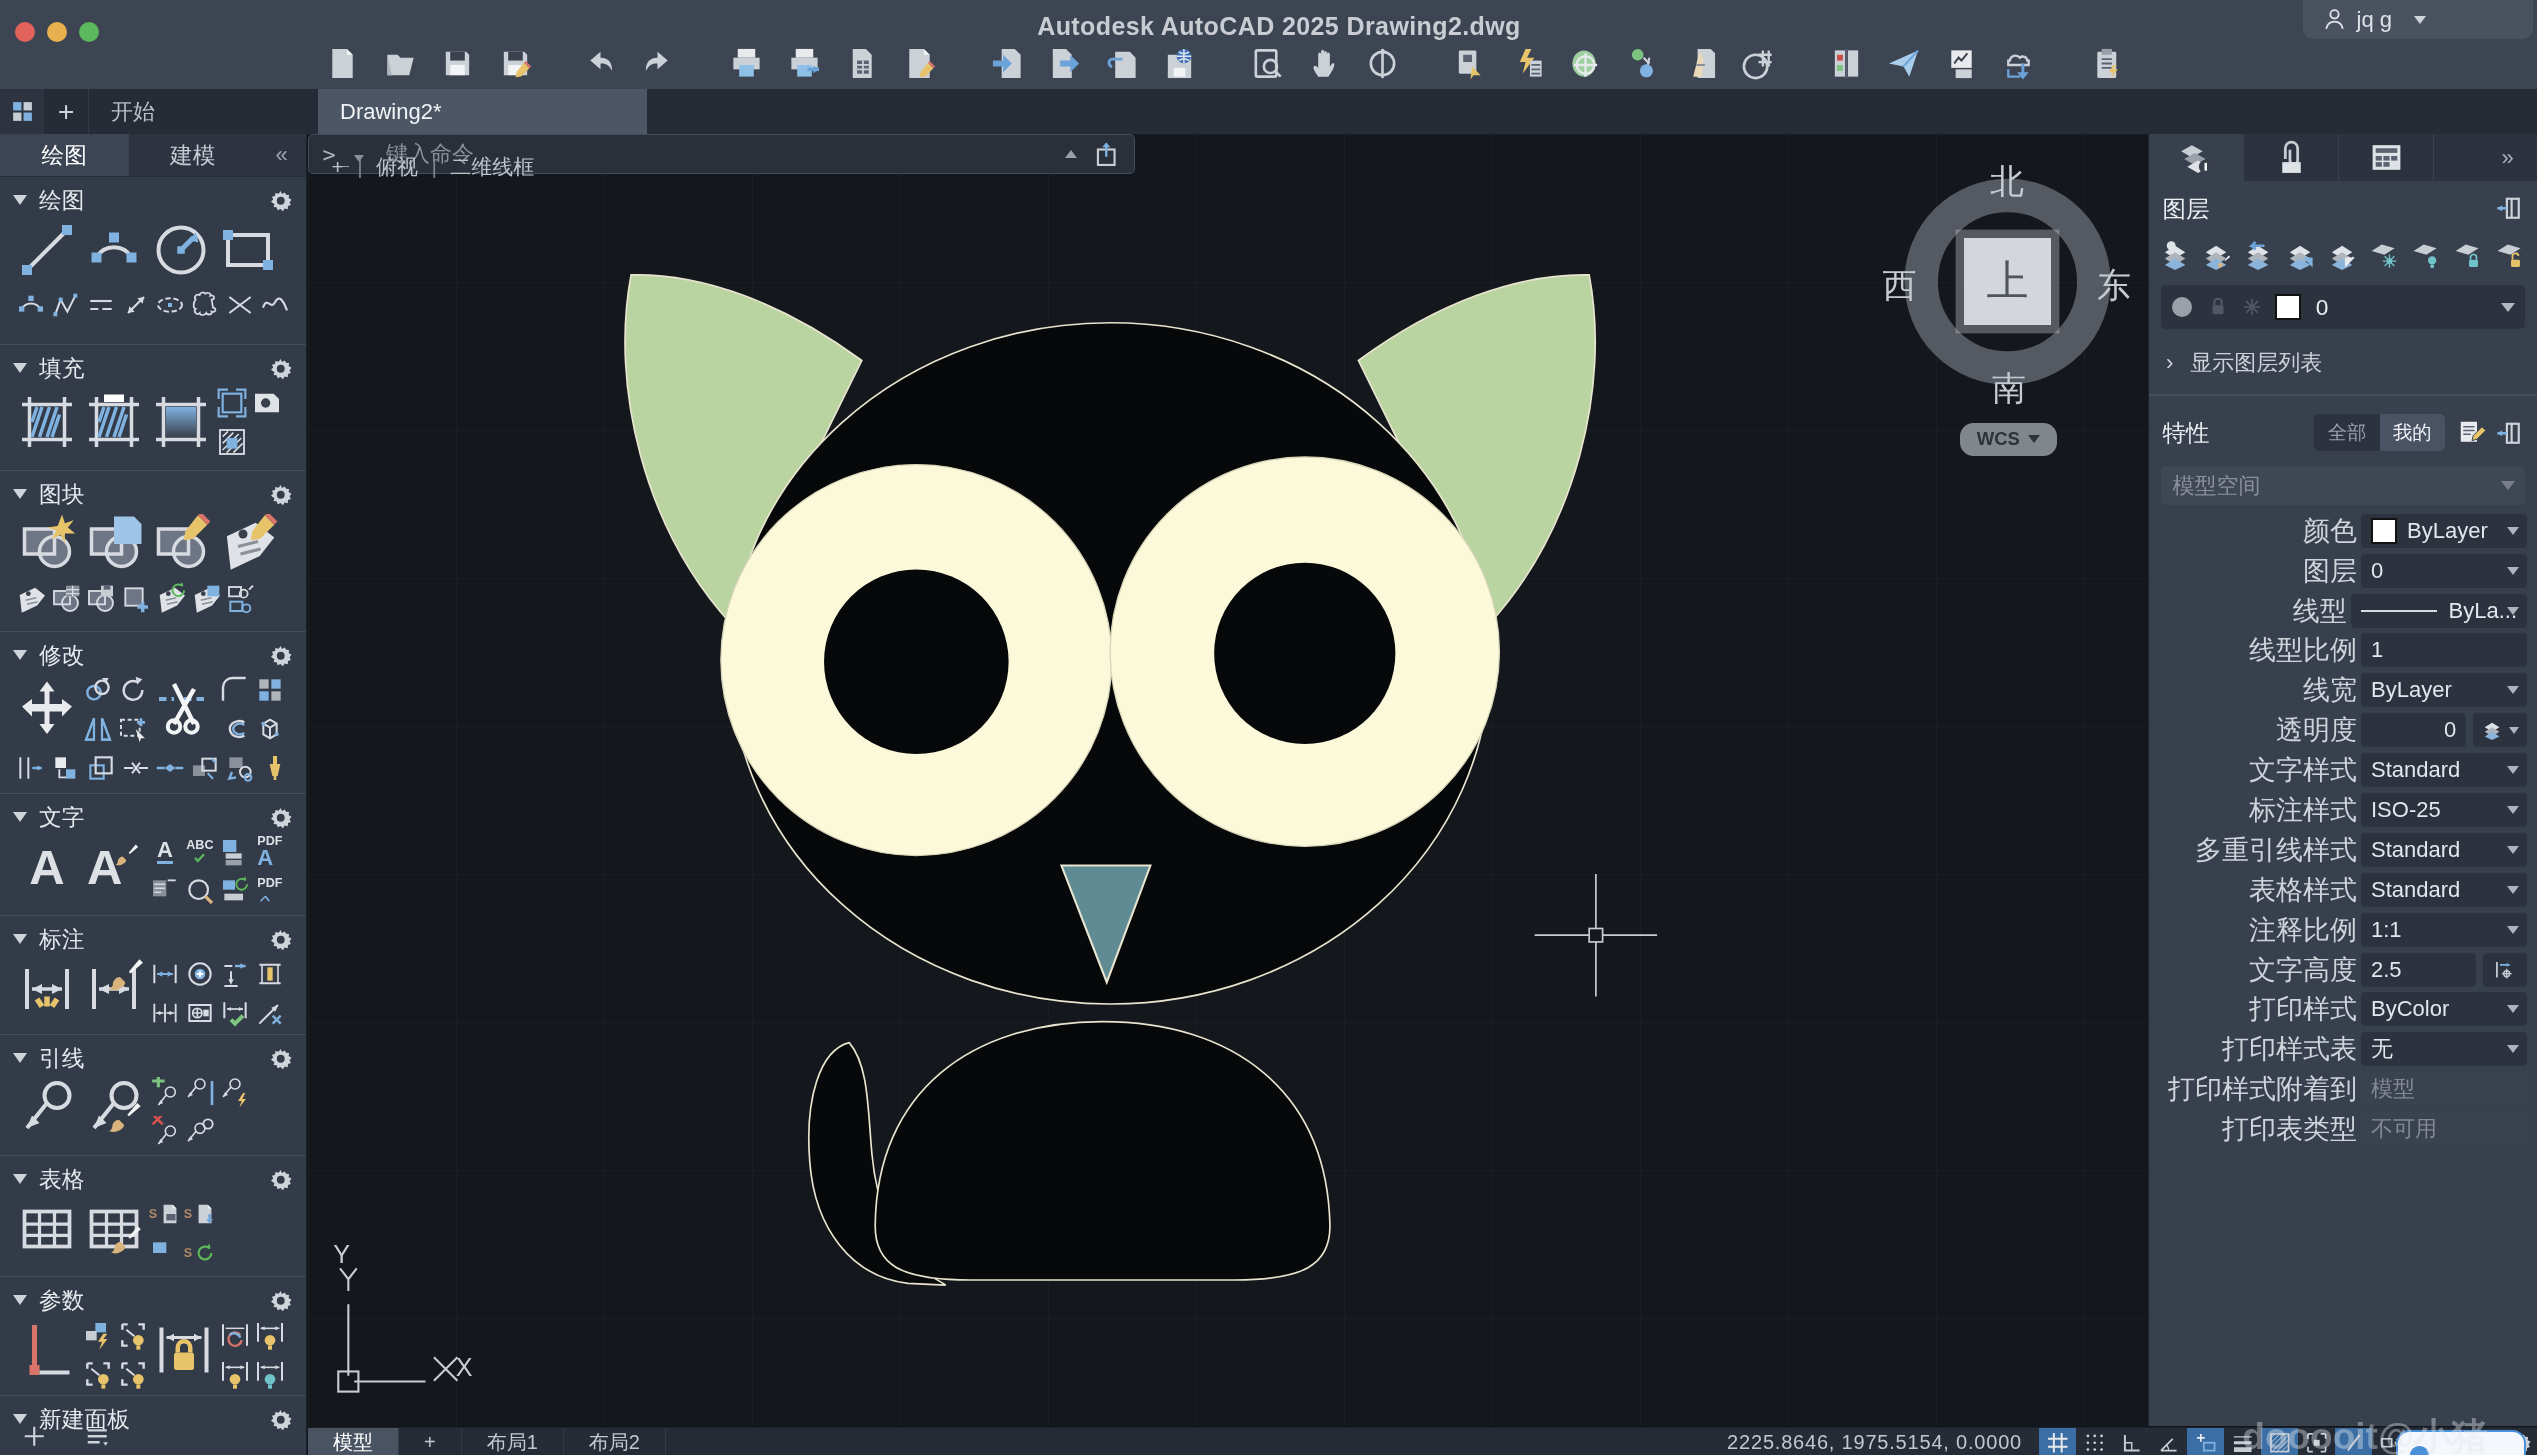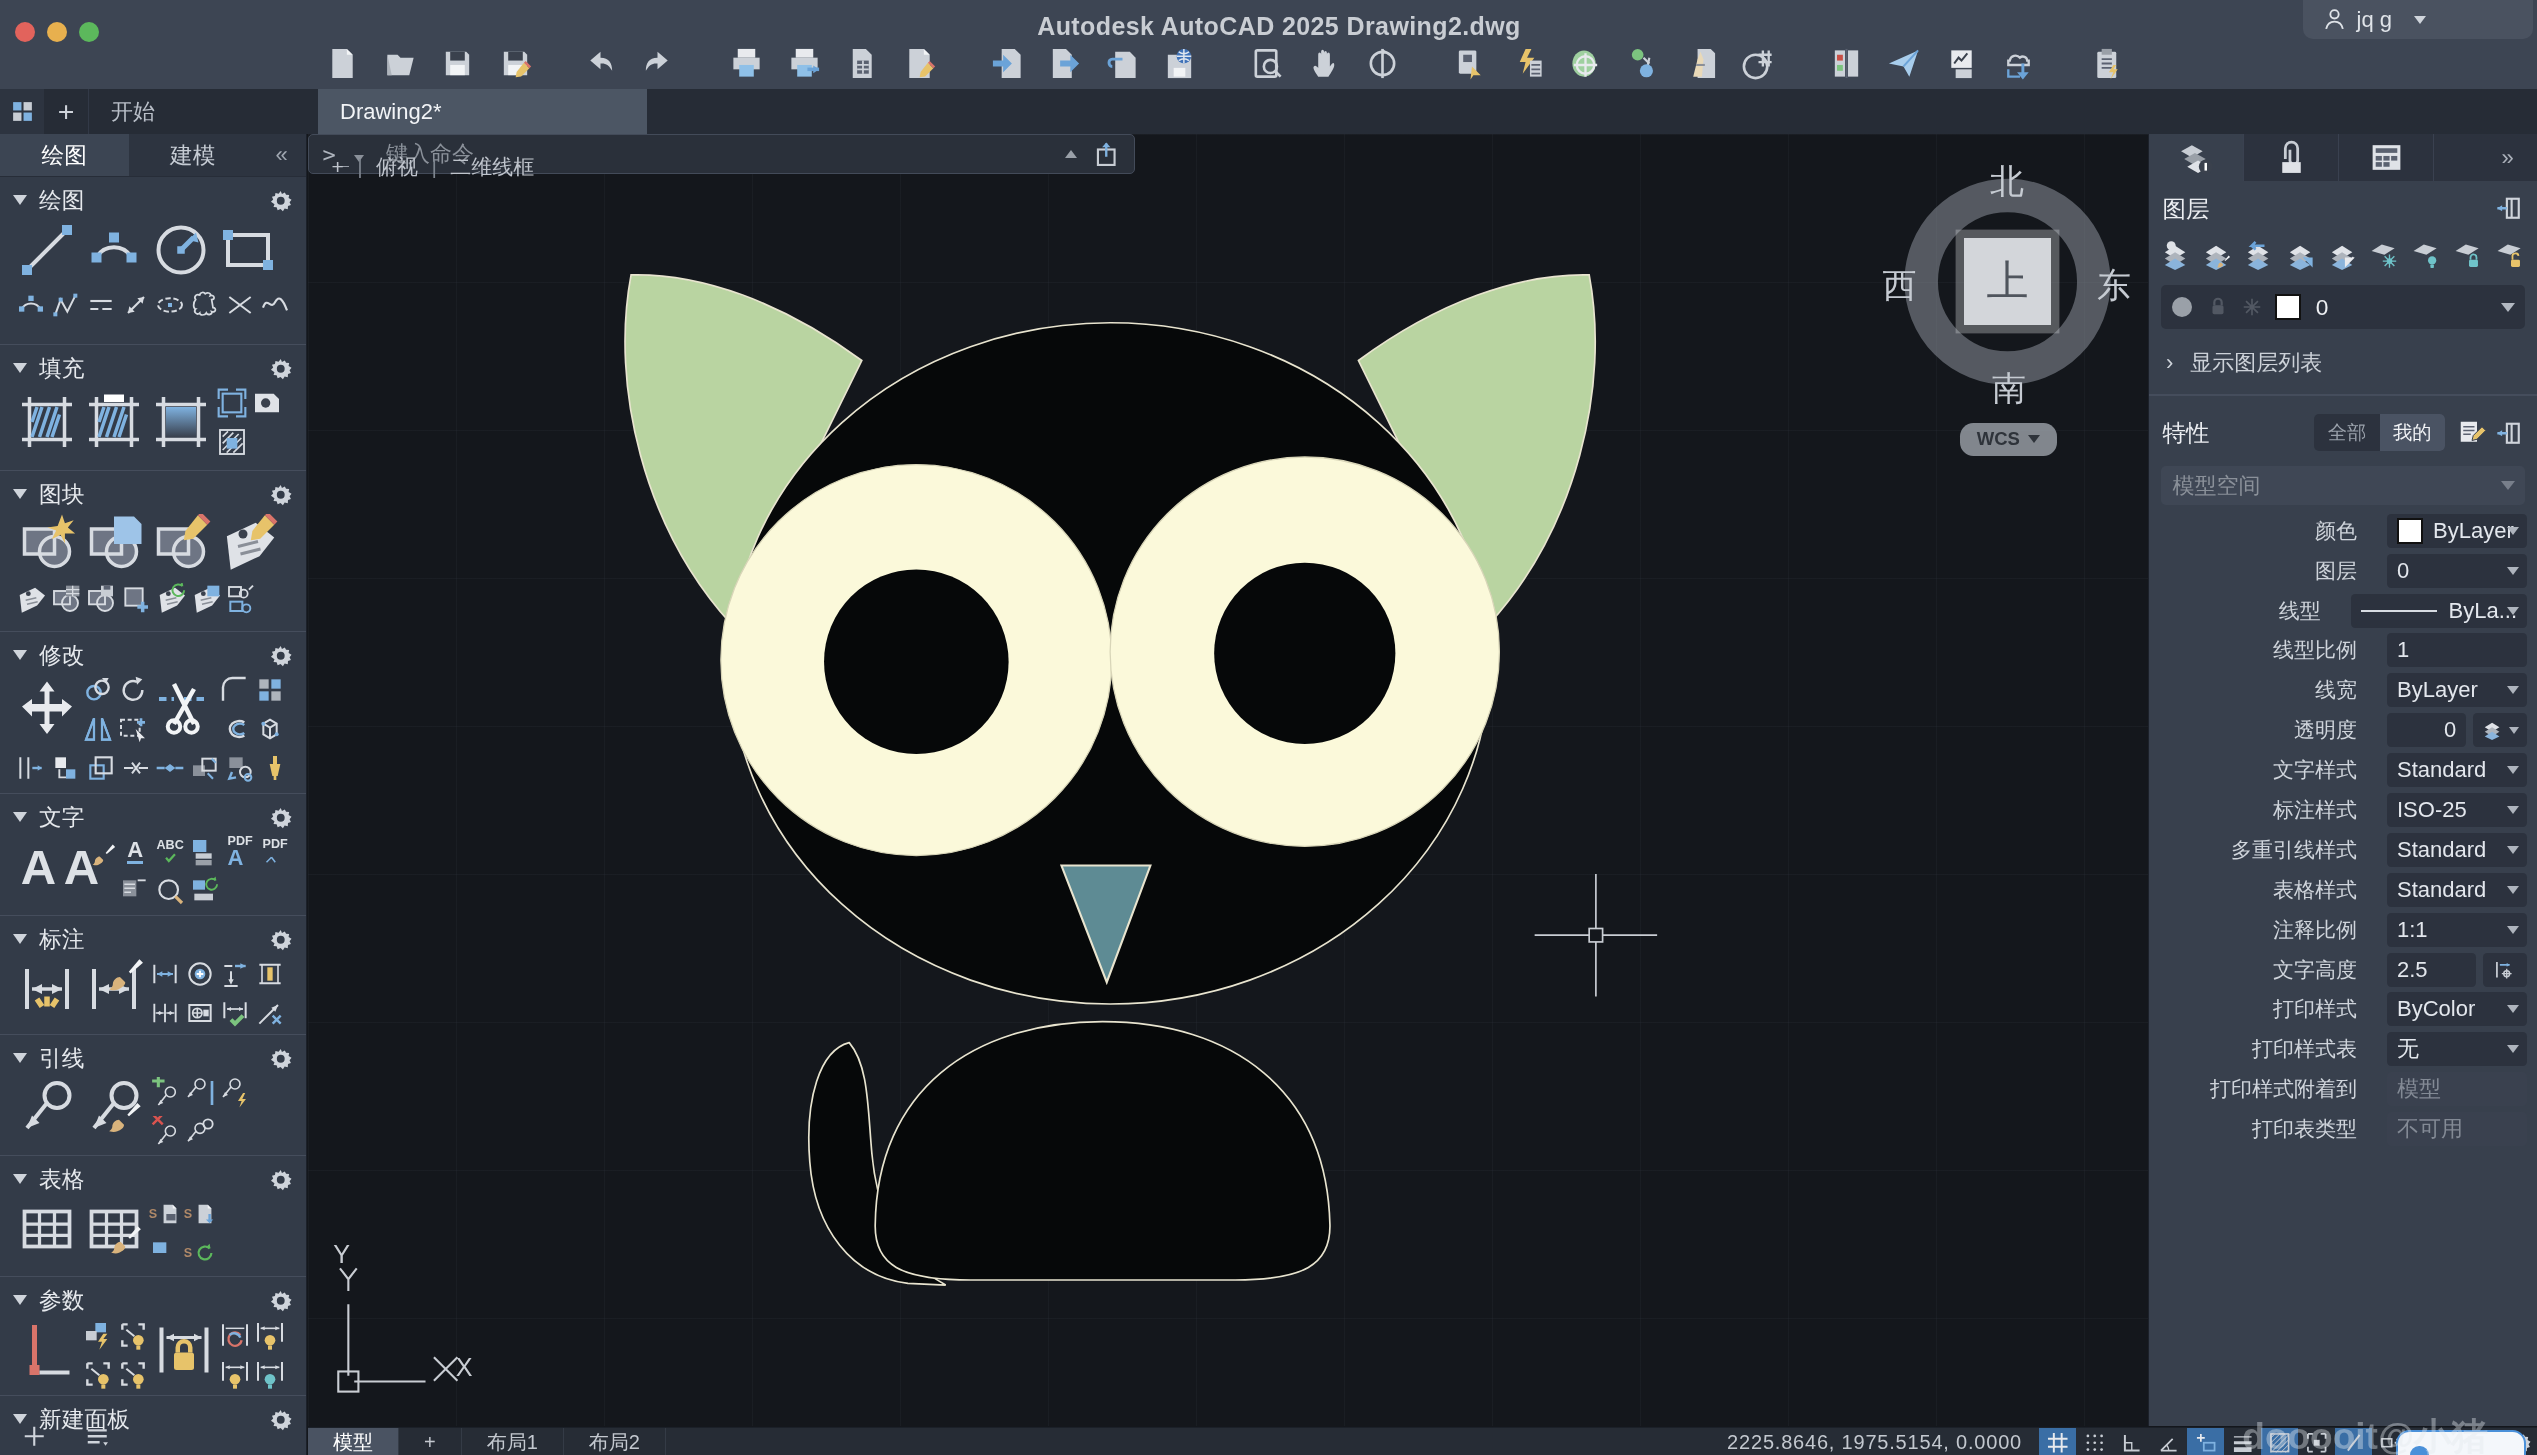--- a/index.html
+++ b/index.html
@@ -76,21 +76,21 @@
   .combo{margin:8.4px 11.7px;height:44px;background:#2c323e;border-radius:5px;display:flex;align-items:center;padding:0 11.7px;position:relative;}
   .combo .arr{position:absolute;right:10px;width:0;height:0;border-left:7.6px solid transparent;border-right:7.6px solid transparent;border-top:9.2px solid #b2b8c1;}
   .combo.lighter{background:#3f4755;}
   #showlist{display:flex;align-items:center;gap:17px;padding:10px 17px;font-size:22px;color:#ccd1d8;}
   .chev{color:#cfd4db;font-size:22px;}
   #rpdivider{height:1.7px;background:#454d5c;margin:6.7px 0;}
   .pillgrp{margin-left:auto;display:flex;background:#2c323e;border-radius:5px;overflow:hidden;font-size:19.3px;}
   .pillgrp span{padding:5px 13.4px;color:#9aa1ab;}
   .pillgrp span.on{background:#4a5363;color:#f0f2f5;}
   .prow{display:flex;align-items:center;height:34px;margin:5.9px 10px;}
-  .plabel{width:198px;text-align:right;padding-right:30px;font-size:21px;color:#cfd4db;white-space:nowrap;}
+  .plabel{width:198px;text-align:right;padding-right:4px;font-size:27px;color:#cfd4db;white-space:nowrap;}
   .pval{flex:1;height:34px;background:#2c323e;border-radius:4.2px;display:flex;align-items:center;padding:0 10px;font-size:22px;color:#e3e7ed;position:relative;}
   .pval .arr{position:absolute;right:8.4px;width:0;height:0;border-left:6.7px solid transparent;border-right:6.7px solid transparent;border-top:8.4px solid #aeb4bd;}
   .prow.gray .pval{background:#3a414f;color:#838a95;}
   .swatch{width:22px;height:22px;background:#fff;border:2.5px solid #111;margin-right:10px;}
   .ltline{width:76px;height:0;border-top:2.5px solid #d7dbe1;margin-right:11.7px;}
   .sidebox{width:54px;height:34px;background:#2c323e;border-radius:4.2px;margin-left:6.7px;display:flex;align-items:center;justify-content:center;position:relative;}
   
   #statusbar{left:308px;top:1427px;width:2230px;height:28.5px;background:#262c35;border-top:0.8px solid #1b2028;display:flex;align-items:stretch;font-size:20px;}
   .stab{display:flex;align-items:center;padding:0 25px;color:#c3c8cf;border-right:0.8px solid #343b46;}
   .stab.active{background:#4a5362;color:#fff;}
@@ -1224,21 +1224,21 @@
               </svg>
             </span>
           <span class="pi sm">
               <svg viewBox="0 0 24 24">
                 <rect x="3" y="4" width="9" height="7" fill="#7fb2e0"></rect>
                 <use href="#s-sync" x="10" y="0" width="14" height="14"></use>
                 <rect x="4" y="14" width="14" height="5" fill="#c8cdd4"></rect>
               </svg>
             </span>
         </span>
-        <span style="display:flex;flex-direction:row;">
+        <span style="display:flex;flex-direction:column;">
           <span class="pi sm">
               <span style="display:flex;flex-direction:column;align-items:flex-start;">
                 <span class="tinytxt">PDF</span>
                 <span class="Asm" style="color:#7fb2e0;">A</span>
               </span>
             </span>
           <span class="pi sm">
               <span style="display:flex;flex-direction:column;align-items:flex-start;">
                 <span class="tinytxt">PDF</span>
                 <svg viewBox="0 0 24 24" style="width:17px;height:15px;">

